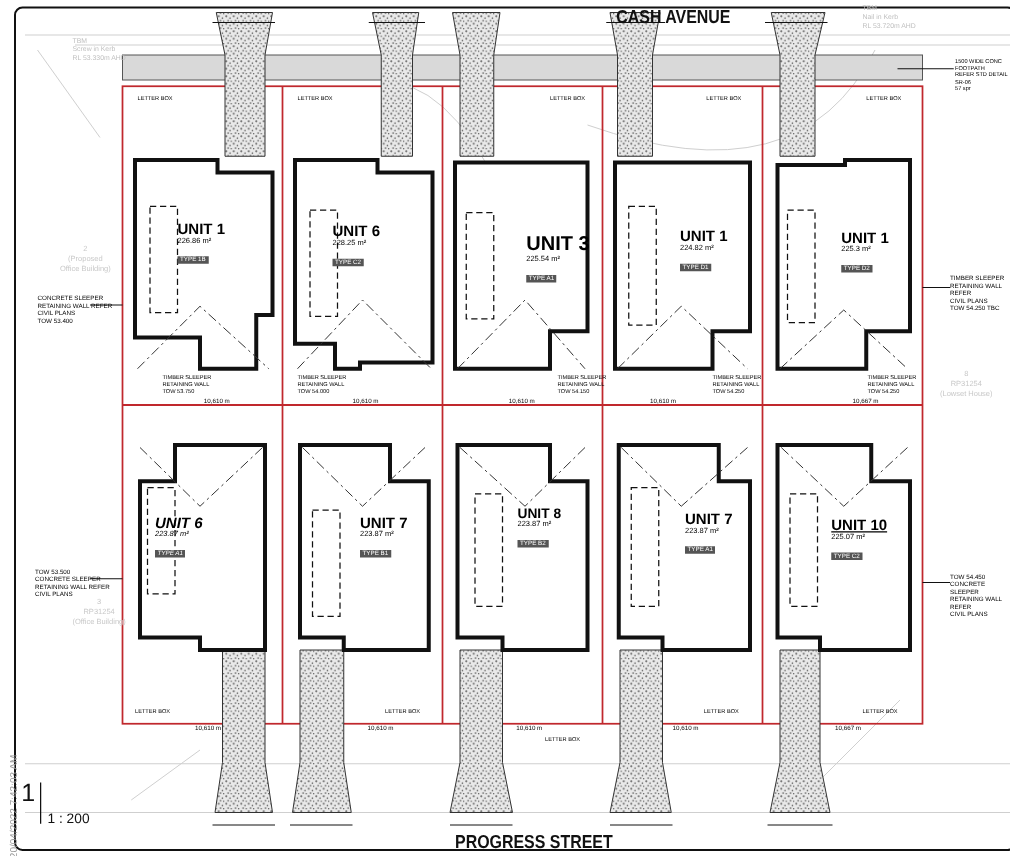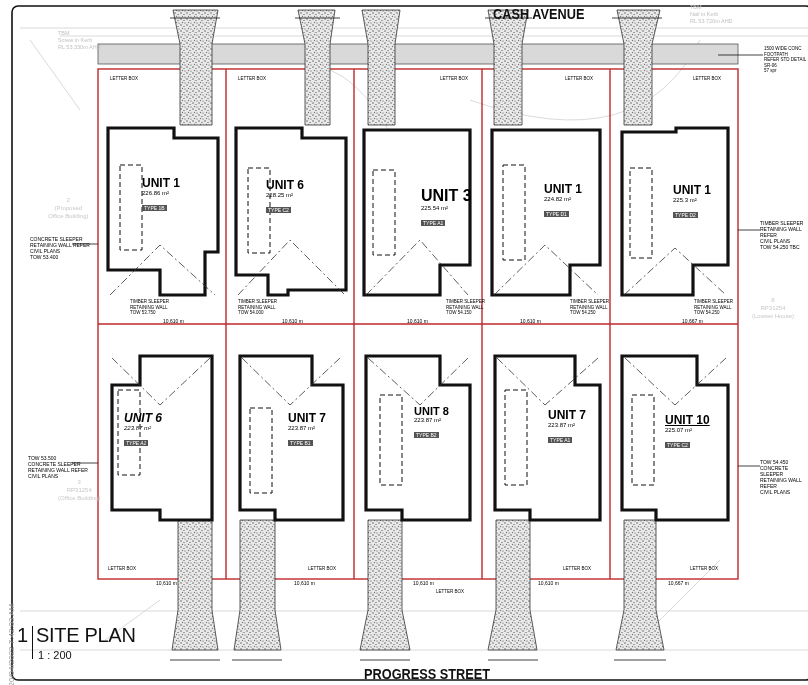--- a/index.html
+++ b/index.html
@@ -305,16 +305,15 @@
 </div>
 <div style="position:absolute;left:690px;top:4px;font-size:5.5px;line-height:7px;color:#c0c0c0;">
   <div>TBM</div>
       <div>Nail in Kerb</div>
       <div>RL 53.720m AHD</div>
 </div>
 
 
 <div class="title-num">1</div>
 <div class="title-bar"></div>
-<div class="title-text">SITE PLAN</div>
 <div class="title-scale">1 : 200</div>
 <div class="stamp">20/04/2022 7:42:03 AM</div>
 </div>
 
 </body></html>

